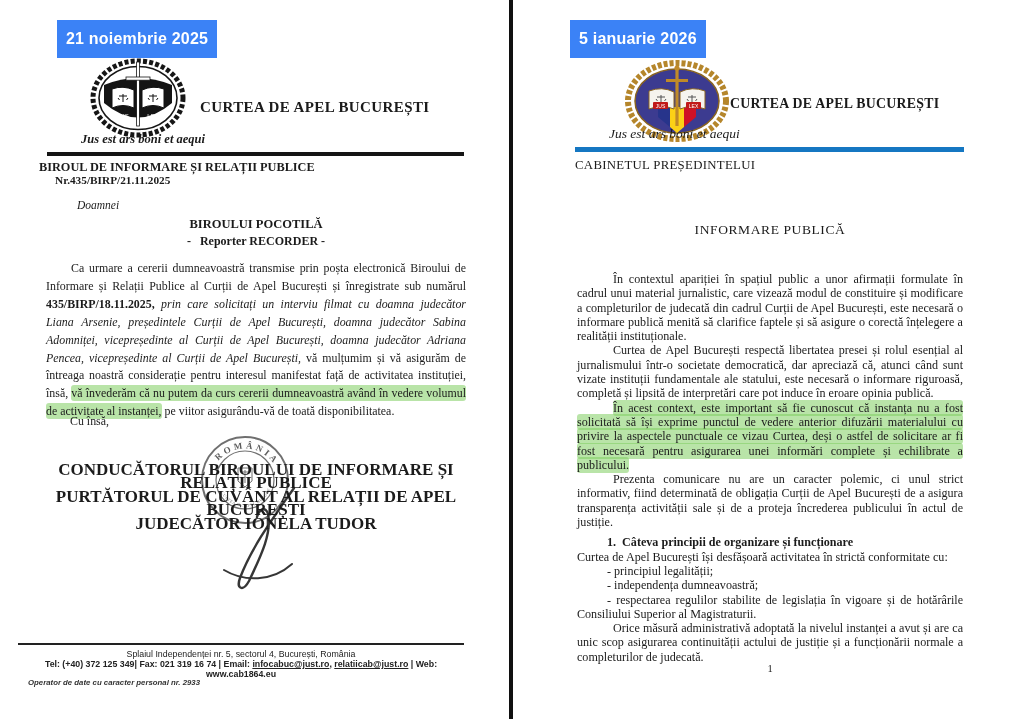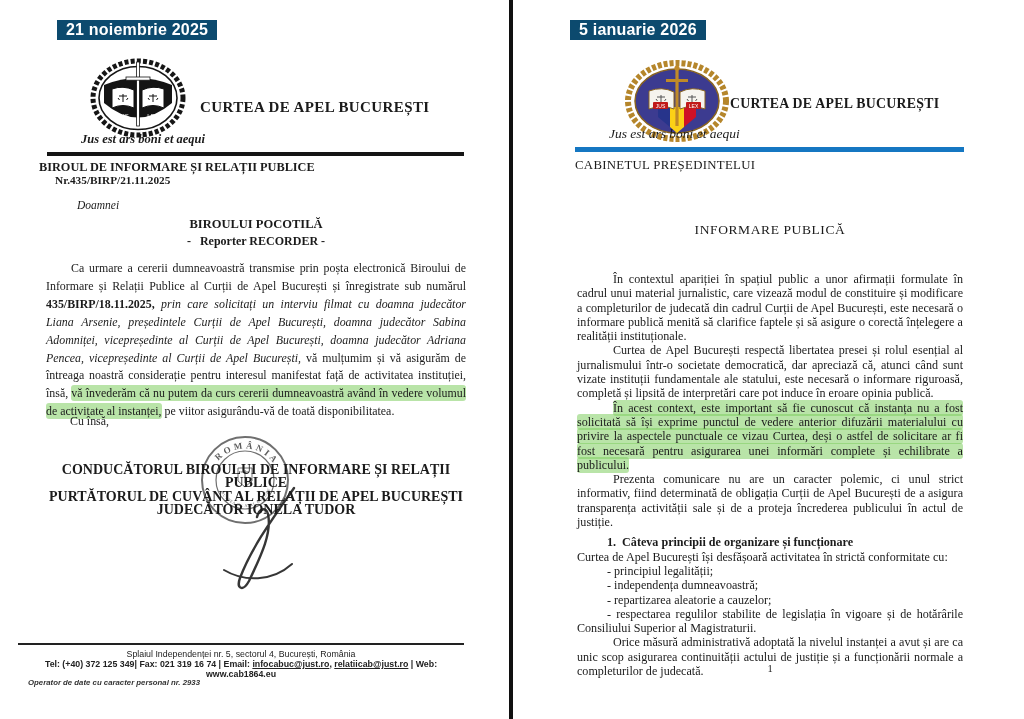--- a/index.html
+++ b/index.html
@@ -4,22 +4,22 @@
 <style>
   html,body{margin:0;padding:0;background:#fff;}
   #canvas{position:relative;width:1024px;height:719px;background:#fff;overflow:hidden;
           font-family:"Liberation Serif",serif;color:#1b1b1b;}
   .abs{position:absolute;}
   .page{position:absolute;top:0;height:719px;background:#fff;overflow:hidden;}
   #left-page{left:0;width:509px;}
   #divider{position:absolute;left:509px;top:0;width:4px;height:719px;background:#101010;}
   #right-page{left:513px;width:511px;}
 
-  .badge{background:#0c4a6e;color:#fff;font-family:"Liberation Sans",sans-serif;
-         font-weight:700;font-size:16px;line-height:16px;padding:2px 9px;letter-spacing:.2px;}
+  .badge{background:#3b82f6;color:#fff;font-family:"Liberation Sans",sans-serif;
+         font-weight:700;font-size:16px;line-height:16px;padding:11px 9px;letter-spacing:.2px;}
 
   
   .lp-badge{left:57px;top:20px;}
   .lp-emblem{left:90px;top:58px;}
   .lp-motto{left:81px;top:132px;font-style:italic;font-weight:700;font-size:12.5px;}
   .lp-title{left:200px;top:99px;font-size:15px;font-weight:700;letter-spacing:.4px;}
   .lp-rule{left:47px;top:152px;width:417px;height:4px;background:#151515;}
   .lp-office1{left:39px;top:160px;font-size:12.3px;font-weight:700;}
   .lp-office2{left:55px;top:174px;font-size:11.3px;font-weight:700;}
   .lp-salutation{left:77px;top:199px;font-style:italic;font-size:11.5px;}
@@ -28,21 +28,21 @@
   .lp-addressee .role{font-size:12px;margin-top:2px;}
   .lp-body{left:46px;top:252px;width:420px;font-size:11.9px;line-height:17.9px;text-align:justify;margin-top:8px;}
   .lp-body p{margin:0;text-indent:25px;}
   .seg-bold{font-weight:700;}
   .seg-italic{font-style:italic;}
   .hl{background:rgba(128,205,97,.55);border-radius:3px;padding:1px 0;
       -webkit-box-decoration-break:clone;box-decoration-break:clone;}
   .lp-closing{left:70px;top:414px;font-size:11.9px;}
   .lp-stamp{left:180px;top:430px;z-index:1;}
   .lp-sign{left:46px;top:463px;width:420px;text-align:center;font-weight:700;
-           font-size:14px;line-height:13.4px;z-index:2;}
+           font-size:17px;line-height:13.4px;z-index:2;}
   .lp-footer-rule{left:18px;top:643px;width:446px;height:2px;background:#222;}
   .lp-footer{left:18px;top:649px;width:446px;text-align:center;
              font-family:"Liberation Sans",sans-serif;font-size:8.8px;color:#222;}
   .lp-footer .row2{font-weight:bold;}
   .link{text-decoration:underline;cursor:pointer;}
   .lp-operator{left:28px;top:678px;font-family:"Liberation Sans",sans-serif;
                font-size:7.8px;font-style:italic;font-weight:700;color:#333;}
 
   
   .rp-badge{left:57px;top:20px;}
@@ -180,21 +180,20 @@
 
     <div class="abs rp-body">
       <p>În contextul apariției în spațiul public a unor afirmații formulate în cadrul unui material jurnalistic, care vizează modul de constituire și modificare a completurilor de judecată din cadrul Curții de Apel București, este necesară o informare publică menită să clarifice faptele și să asigure o corectă înțelegere a realității instituționale.</p>
       <p>Curtea de Apel București respectă libertatea presei și rolul esențial al jurnalismului într-o societate democratică, dar apreciază că, atunci când sunt vizate instituții fundamentale ale statului, este necesară o informare riguroasă, completă și lipsită de interpretări care pot induce în eroare opinia publică.</p>
       <p><span class="hl">În acest context, este important să fie cunoscut că instanța nu a fost solicitată să își exprime punctul de vedere anterior difuzării materialului cu privire la aspectele punctuale ce vizau Curtea, deși o astfel de solicitare ar fi fost necesară pentru asigurarea unei informări complete și echilibrate a publicului.</span></p>
       <p>Prezenta comunicare nu are un caracter polemic, ci unul strict informativ, fiind determinată de obligația Curții de Apel București de a asigura transparența activității sale și de a proteja încrederea publicului în actul de justiție.</p>
       <p class="rp-heading">1.&nbsp; Câteva principii de organizare și funcționare</p>
       <p class="rp-intro">Curtea de Apel București își desfășoară activitatea în strictă conformitate cu:</p>
       <p class="rp-list">- principiul legalității;</p>
       <p class="rp-list">- independența dumneavoastră;</p>
-      <p class="rp-list">- repartizarea aleatorie a cauzelor;</p>
       <p class="rp-list">- respectarea regulilor stabilite de legislația în vigoare și de hotărârile Consiliului Superior al Magistraturii.</p>
       <p>Orice măsură administrativă adoptată la nivelul instanței a avut și are ca unic scop asigurarea continuității actului de justiție și a funcționării normale a completurilor de judecată.</p>
     </div>
 
     <div class="abs rp-pageno">1</div>
   </div>
 
 </div>
 
 </body></html>

